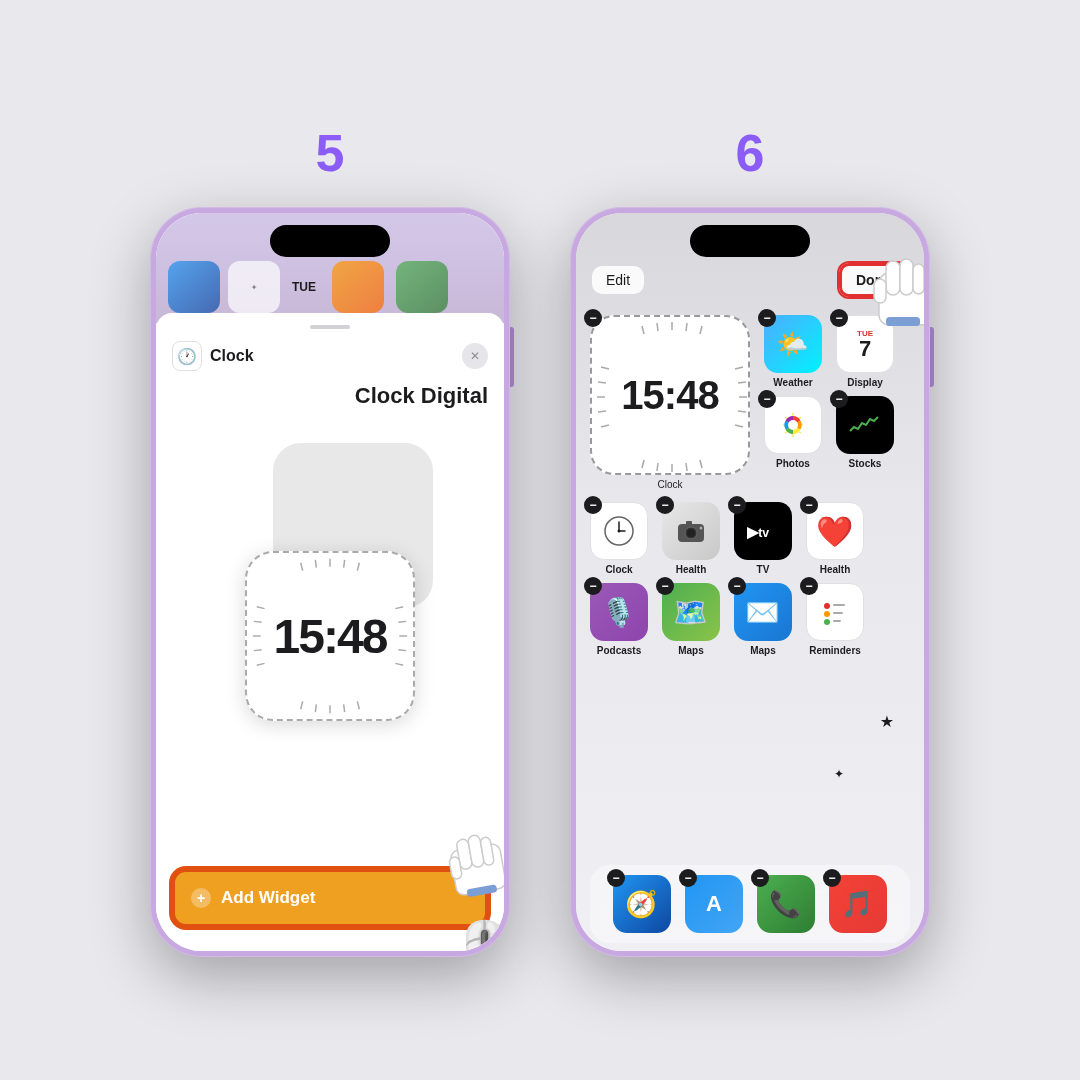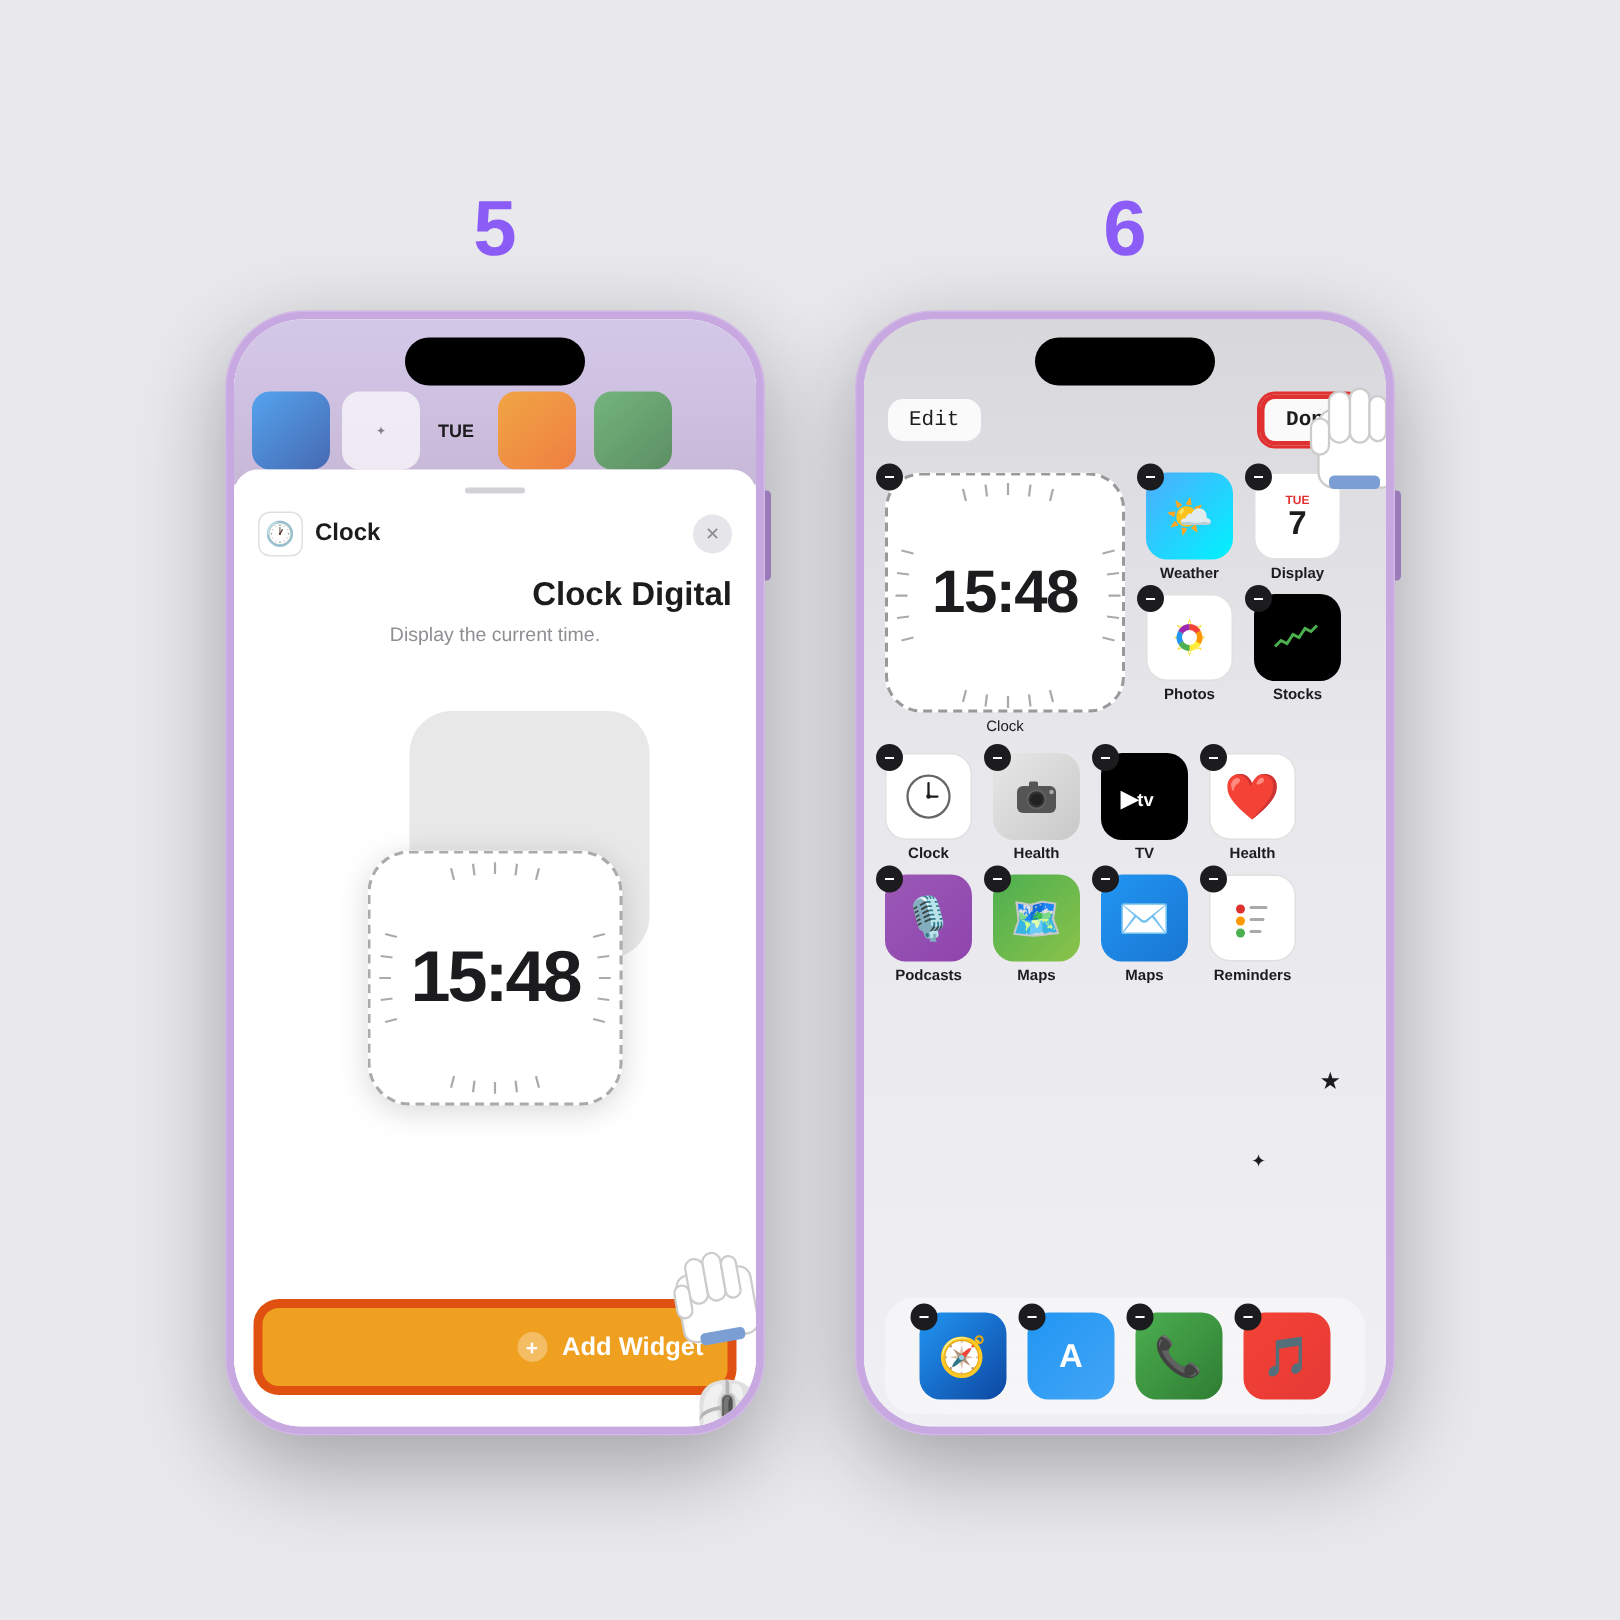--- a/index.html
+++ b/index.html
@@ -220,21 +220,21 @@
       position: absolute;
       right: 55px;
       top: 28px;
       z-index: 1;
     }
 
     .add-widget-btn {
       background: #f0a020;
       border-radius: 14px;
       padding: 16px;
-      text-align: right;
+      text-align: left;
       color: #fff;
       font-size: 17px;
       font-weight: 600;
       margin: 12px 0;
       position: relative;
       border: 3px solid #e05010;
       box-shadow: 0 0 0 3px #e05010;
     }
 
     .add-widget-btn::before {
@@ -269,21 +269,20 @@
       padding-top: 50px;
     }
 
     .topbar-btn {
       background: rgba(255,255,255,0.85);
       border-radius: 10px;
       padding: 6px 14px;
       font-size: 14px;
       font-weight: 500;
       color: #1c1c1e;
-      font-family: Liberation Mono, monospace;
     }
 
     .topbar-btn.done {
       font-weight: 600;
       border: 3px solid #e03030;
       box-shadow: 0 0 0 2px #e03030;
     }
 
     .home-content {
       flex: 1;
@@ -460,21 +459,20 @@
             <div class="sheet-handle"></div>
             <div class="sheet-header">
               <div class="sheet-title-row">
                 <div class="clock-icon-small">🕐</div>
                 <span class="sheet-app-name">Clock</span>
               </div>
               <div class="close-btn">✕</div>
             </div>
 
             <div class="widget-title">Clock Digital</div>
-            <div class="widget-desc">Display the current time.</div>
 
             <div class="widget-preview">
               <div class="clock-widget-shadow"></div>
               <div class="clock-widget">
                 <svg viewBox="0 0 170 170" width="170" height="170" style="position:absolute;top:0;left:0;">
 
                   <g stroke="#aaa" stroke-width="1.5">
 
                     <line x1="85" y1="6" x2="85" y2="14"></line>
                     <line x1="100" y1="7" x2="99" y2="15"></line>

